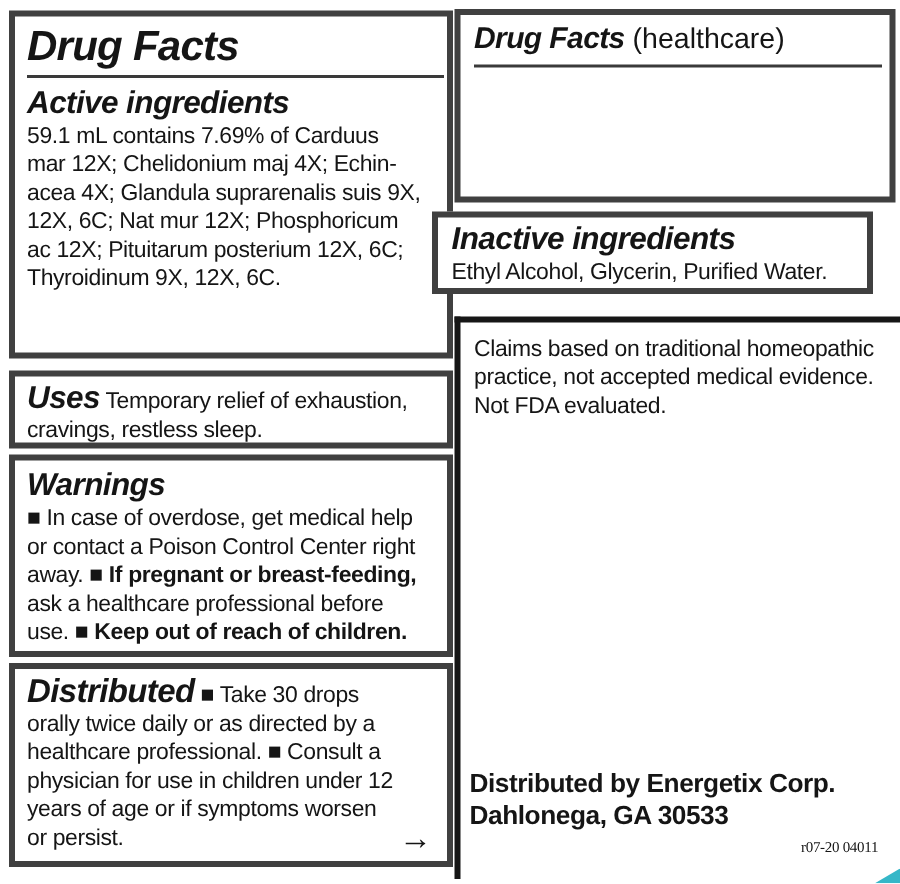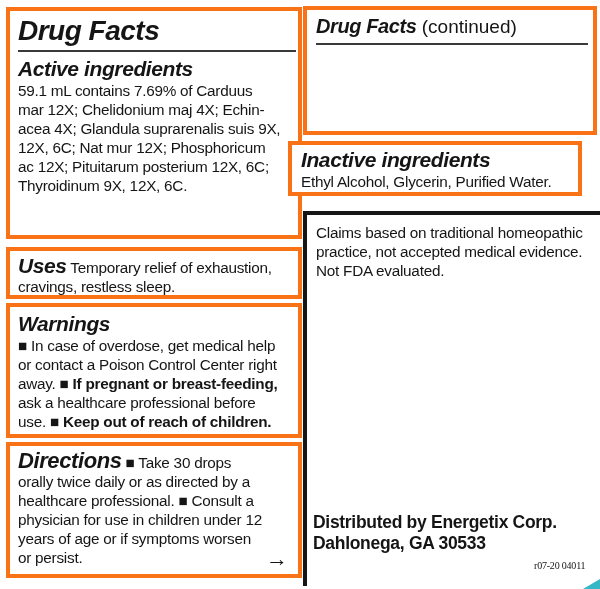--- a/index.html
+++ b/index.html
@@ -1,21 +1,21 @@
 <!DOCTYPE html>
 <html><head>
 <meta charset="utf-8">
 <style>
   html,body{margin:0;padding:0;}
   body{
     width:600px;height:589px;position:relative;background:#ffffff;
     font-family:"Liberation Sans",sans-serif;color:#151515;overflow:hidden;
   }
   .box{
-    position:absolute;background:#fff;border:4px solid #f97316;
+    position:absolute;background:#fff;border:4px solid #404040;
     box-sizing:border-box;overflow:hidden;
   }
   .pre{white-space:pre;}
   .body-txt{
     font-size:15.3px;line-height:19px;letter-spacing:-0.25px;margin:0;
   }
   .h-big{
     font-style:italic;font-weight:bold;font-size:28px;line-height:30px;
     letter-spacing:-0.5px;margin:0;
   }
@@ -77,31 +77,31 @@
 <div class="box pad" style="left:6px;top:303px;width:296px;height:135px;">
   <h2 class="h-sec">Warnings</h2>
   <p class="body-txt pre"><span>■ In case of overdose, get medical help
 or contact a Poison Control Center right
 away. ■ </span><span class="bold">If pregnant or breast-feeding,</span><span>
 ask a healthcare professional before
 use. ■ </span><span class="bold">Keep out of reach of children.</span></p>
 </div>
 
 <div class="box pad" style="left:6px;top:442px;width:296px;height:136px;">
-  <p class="body-txt pre"><span class="h-inline" style="font-size:22px;">Directions</span><span> ■ Take 30 drops
+  <p class="body-txt pre"><span class="h-inline" style="font-size:22px;">Distributed</span><span> ■ Take 30 drops
 orally twice daily or as directed by a
 healthcare professional. ■ Consult a
 physician for use in children under 12
 years of age or if symptoms worsen
 or persist.</span></p>
   <div id="dir-arrow">→</div>
 </div>
 
 <div class="box" style="left:303px;top:6px;width:294px;height:129px;padding:4px 0 0 9px;">
-  <p class="box-title-line"><span class="ital">Drug Facts</span><span class="reg"> (continued)</span></p>
+  <p class="box-title-line"><span class="ital">Drug Facts</span><span class="reg"> (healthcare)</span></p>
   <hr class="rule" style="margin-right:5px;">
 </div>
 
 <div class="box" style="left:288px;top:141px;width:294px;height:55px;padding:3px 0 0 9px;">
   <h2 class="h-sec">Inactive ingredients</h2>
   <p class="body-txt pre">Ethyl Alcohol, Glycerin, Purified Water.</p>
 </div>
 
 <div id="claims-box">
   <p class="body-txt pre" style="margin:8px 0 0 9px;">Claims based on traditional homeopathic

